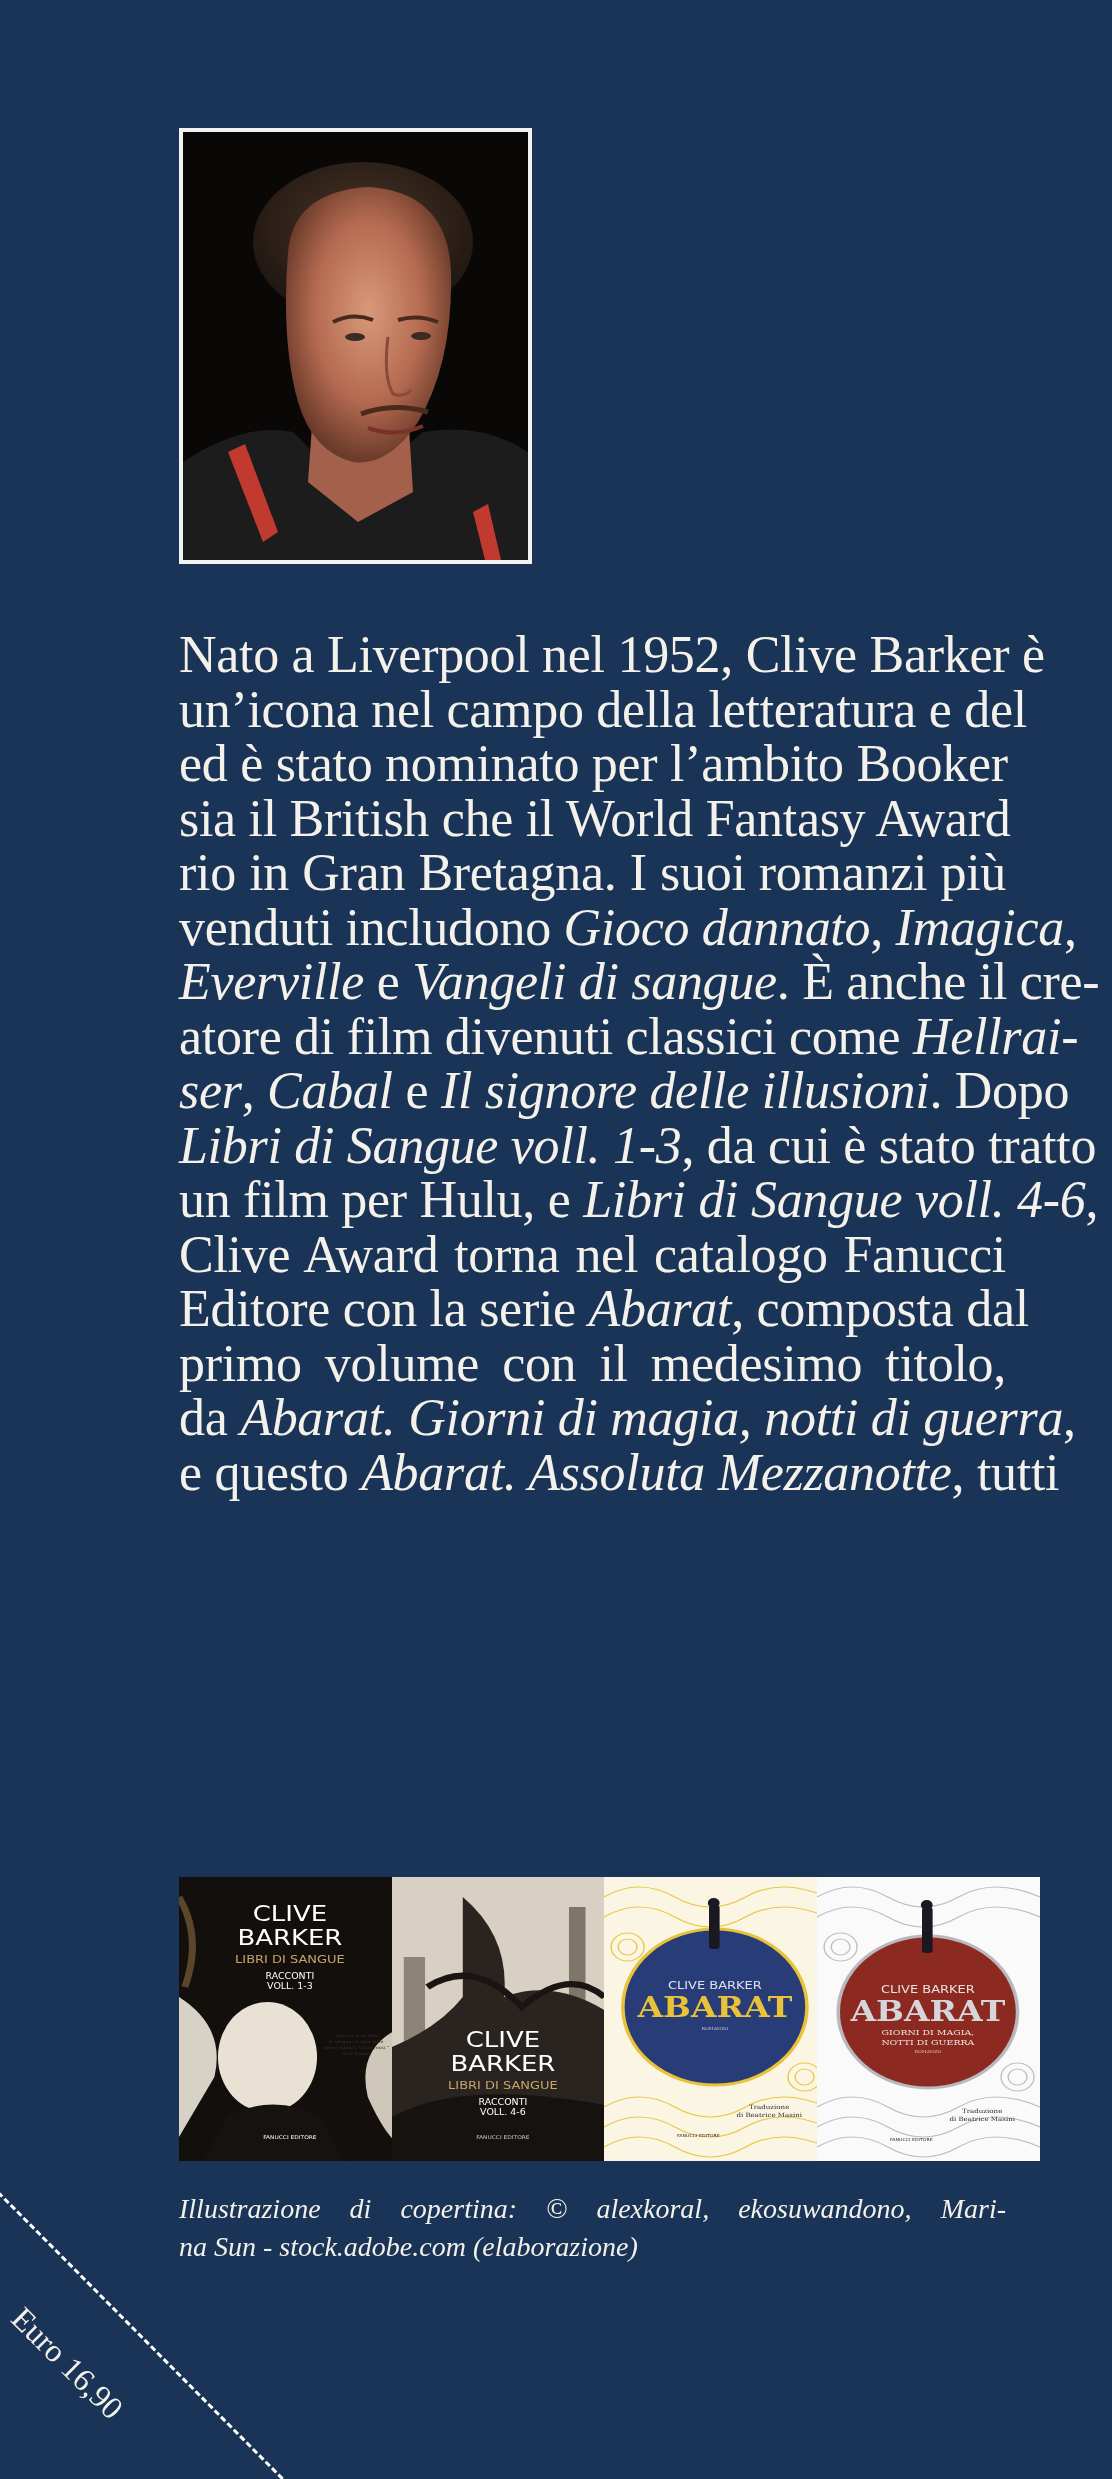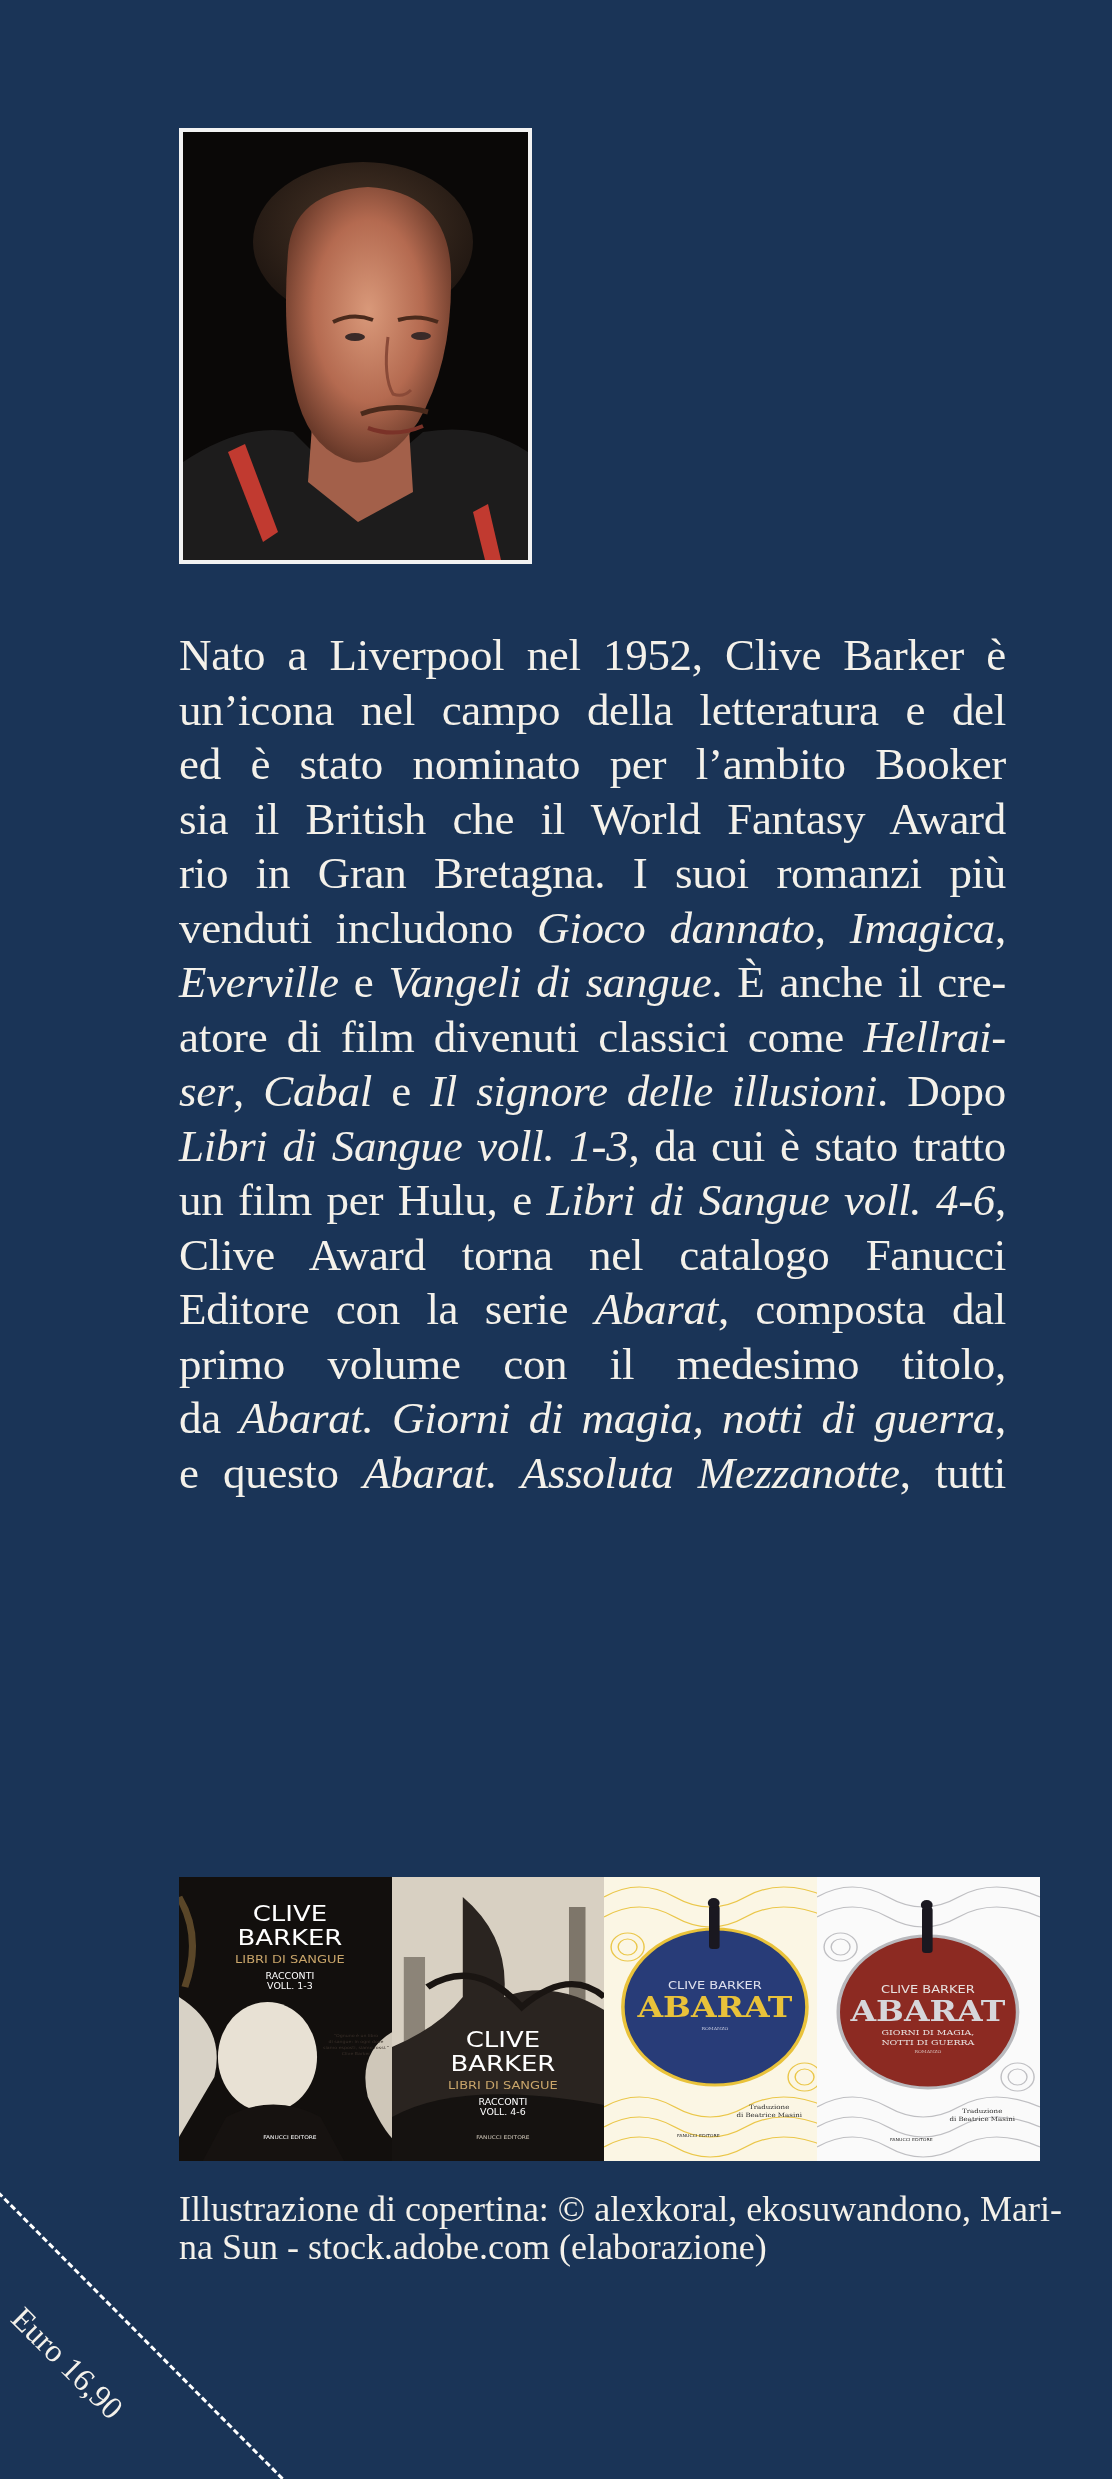--- a/index.html
+++ b/index.html
@@ -10,34 +10,34 @@
     color:#f4f1ea;
   }
   .photo-frame {
     position:absolute; left:179px; top:128px; width:345px; height:428px;
     border:4px solid #f2f2f2; background:#0b0908; overflow:hidden;
   }
   .photo-frame svg { display:block; width:100%; height:100%; }
 
   .bio {
     position:absolute; left:179px; top:628px; width:827px;
-    font-size:45px; line-height:54.5px; text-align:justify;
+    font-size:52px; line-height:54.5px; text-align:justify;
     letter-spacing:-0.3px;
   }
   .bio .line { display:block; text-align:justify; text-align-last:justify; white-space:nowrap; height:54.5px; }
   .bio .line.last { text-align-last:left; }
   .bio em { font-style:italic; }
 
   .covers { position:absolute; top:1865px; left:179px; width:827px; height:284px; }
   .cover { position:absolute; top:12px; width:223px; height:284px; overflow:hidden; }
   .cover svg { display:block; width:100%; height:100%; }
 
   .credit {
     position:absolute; left:179px; top:2190px; width:827px;
-    font-size:36px; line-height:38px;
+    font-size:28px; line-height:38px;font-style:italic;
   }
   .credit .line { display:block; white-space:nowrap; text-align-last:justify; }
   .credit .line.last { text-align-last:left; }
 
   .price-line {
     position:absolute; left:-20px; top:2172px; width:440px; height:0;
     border-top:3px dashed #ffffff; transform-origin:0 0; transform:rotate(45.2deg);
   }
   .price {
     position:absolute; left:30px; top:2300px; font-size:32px;

